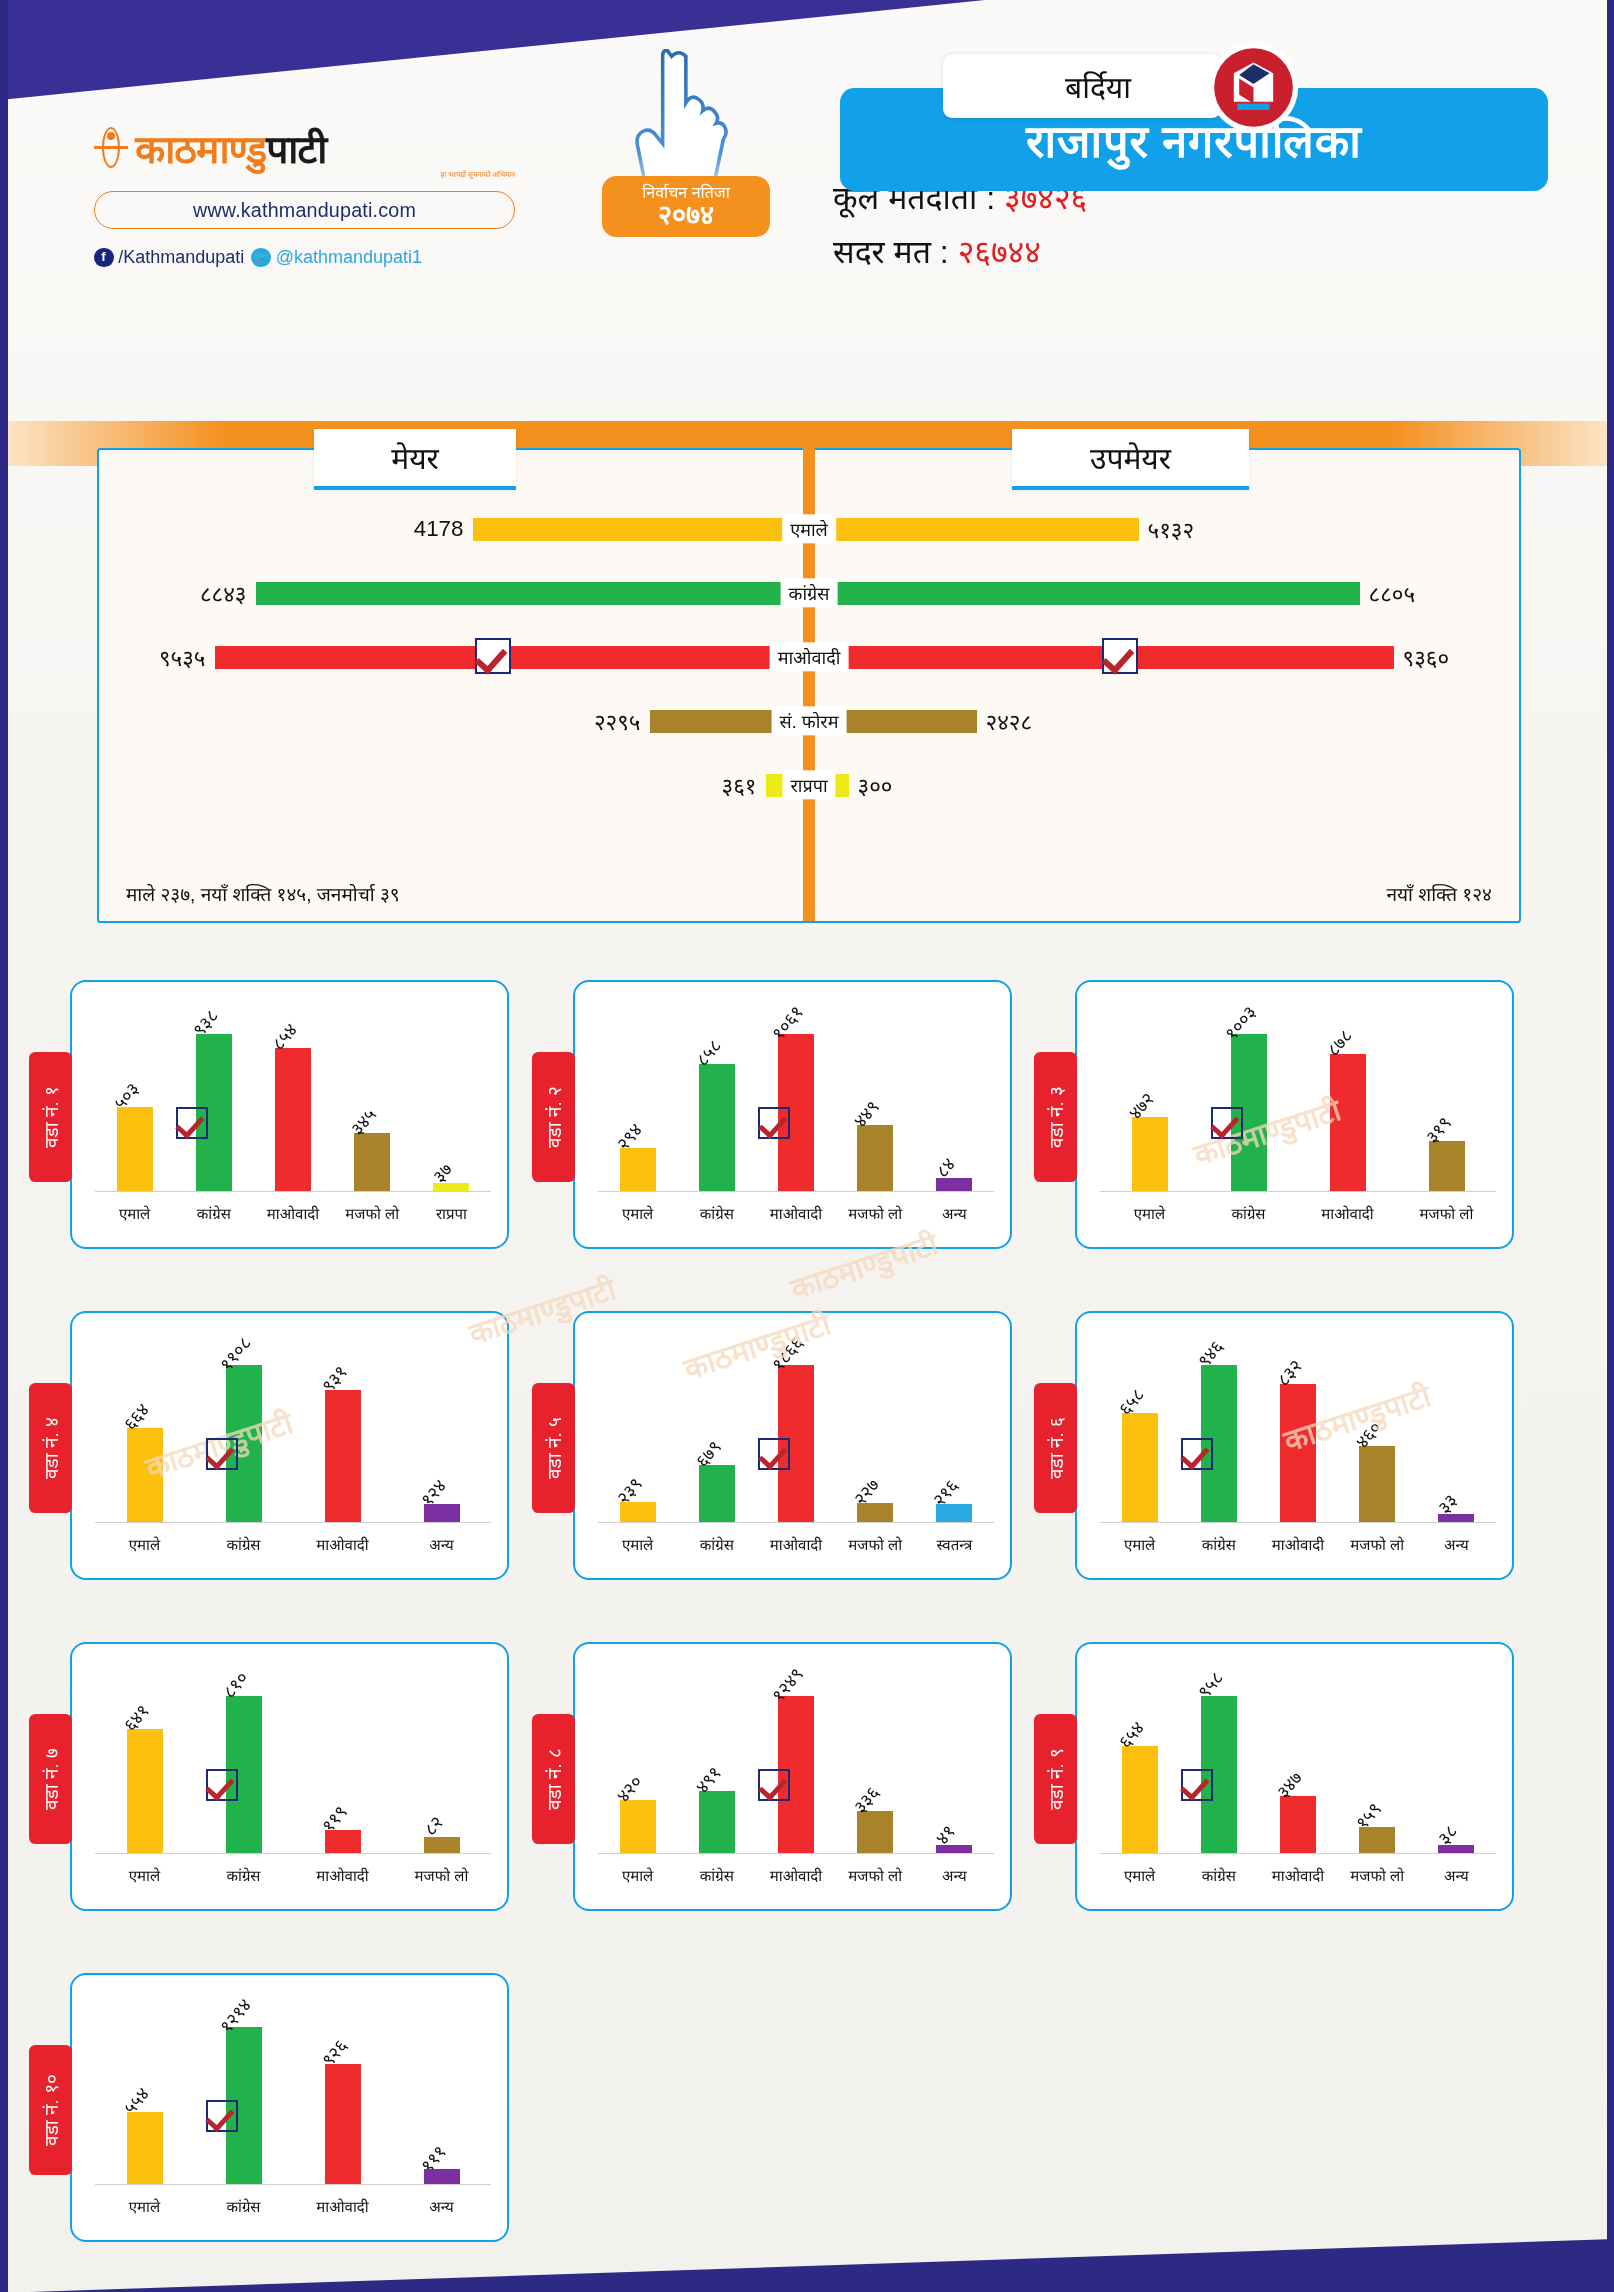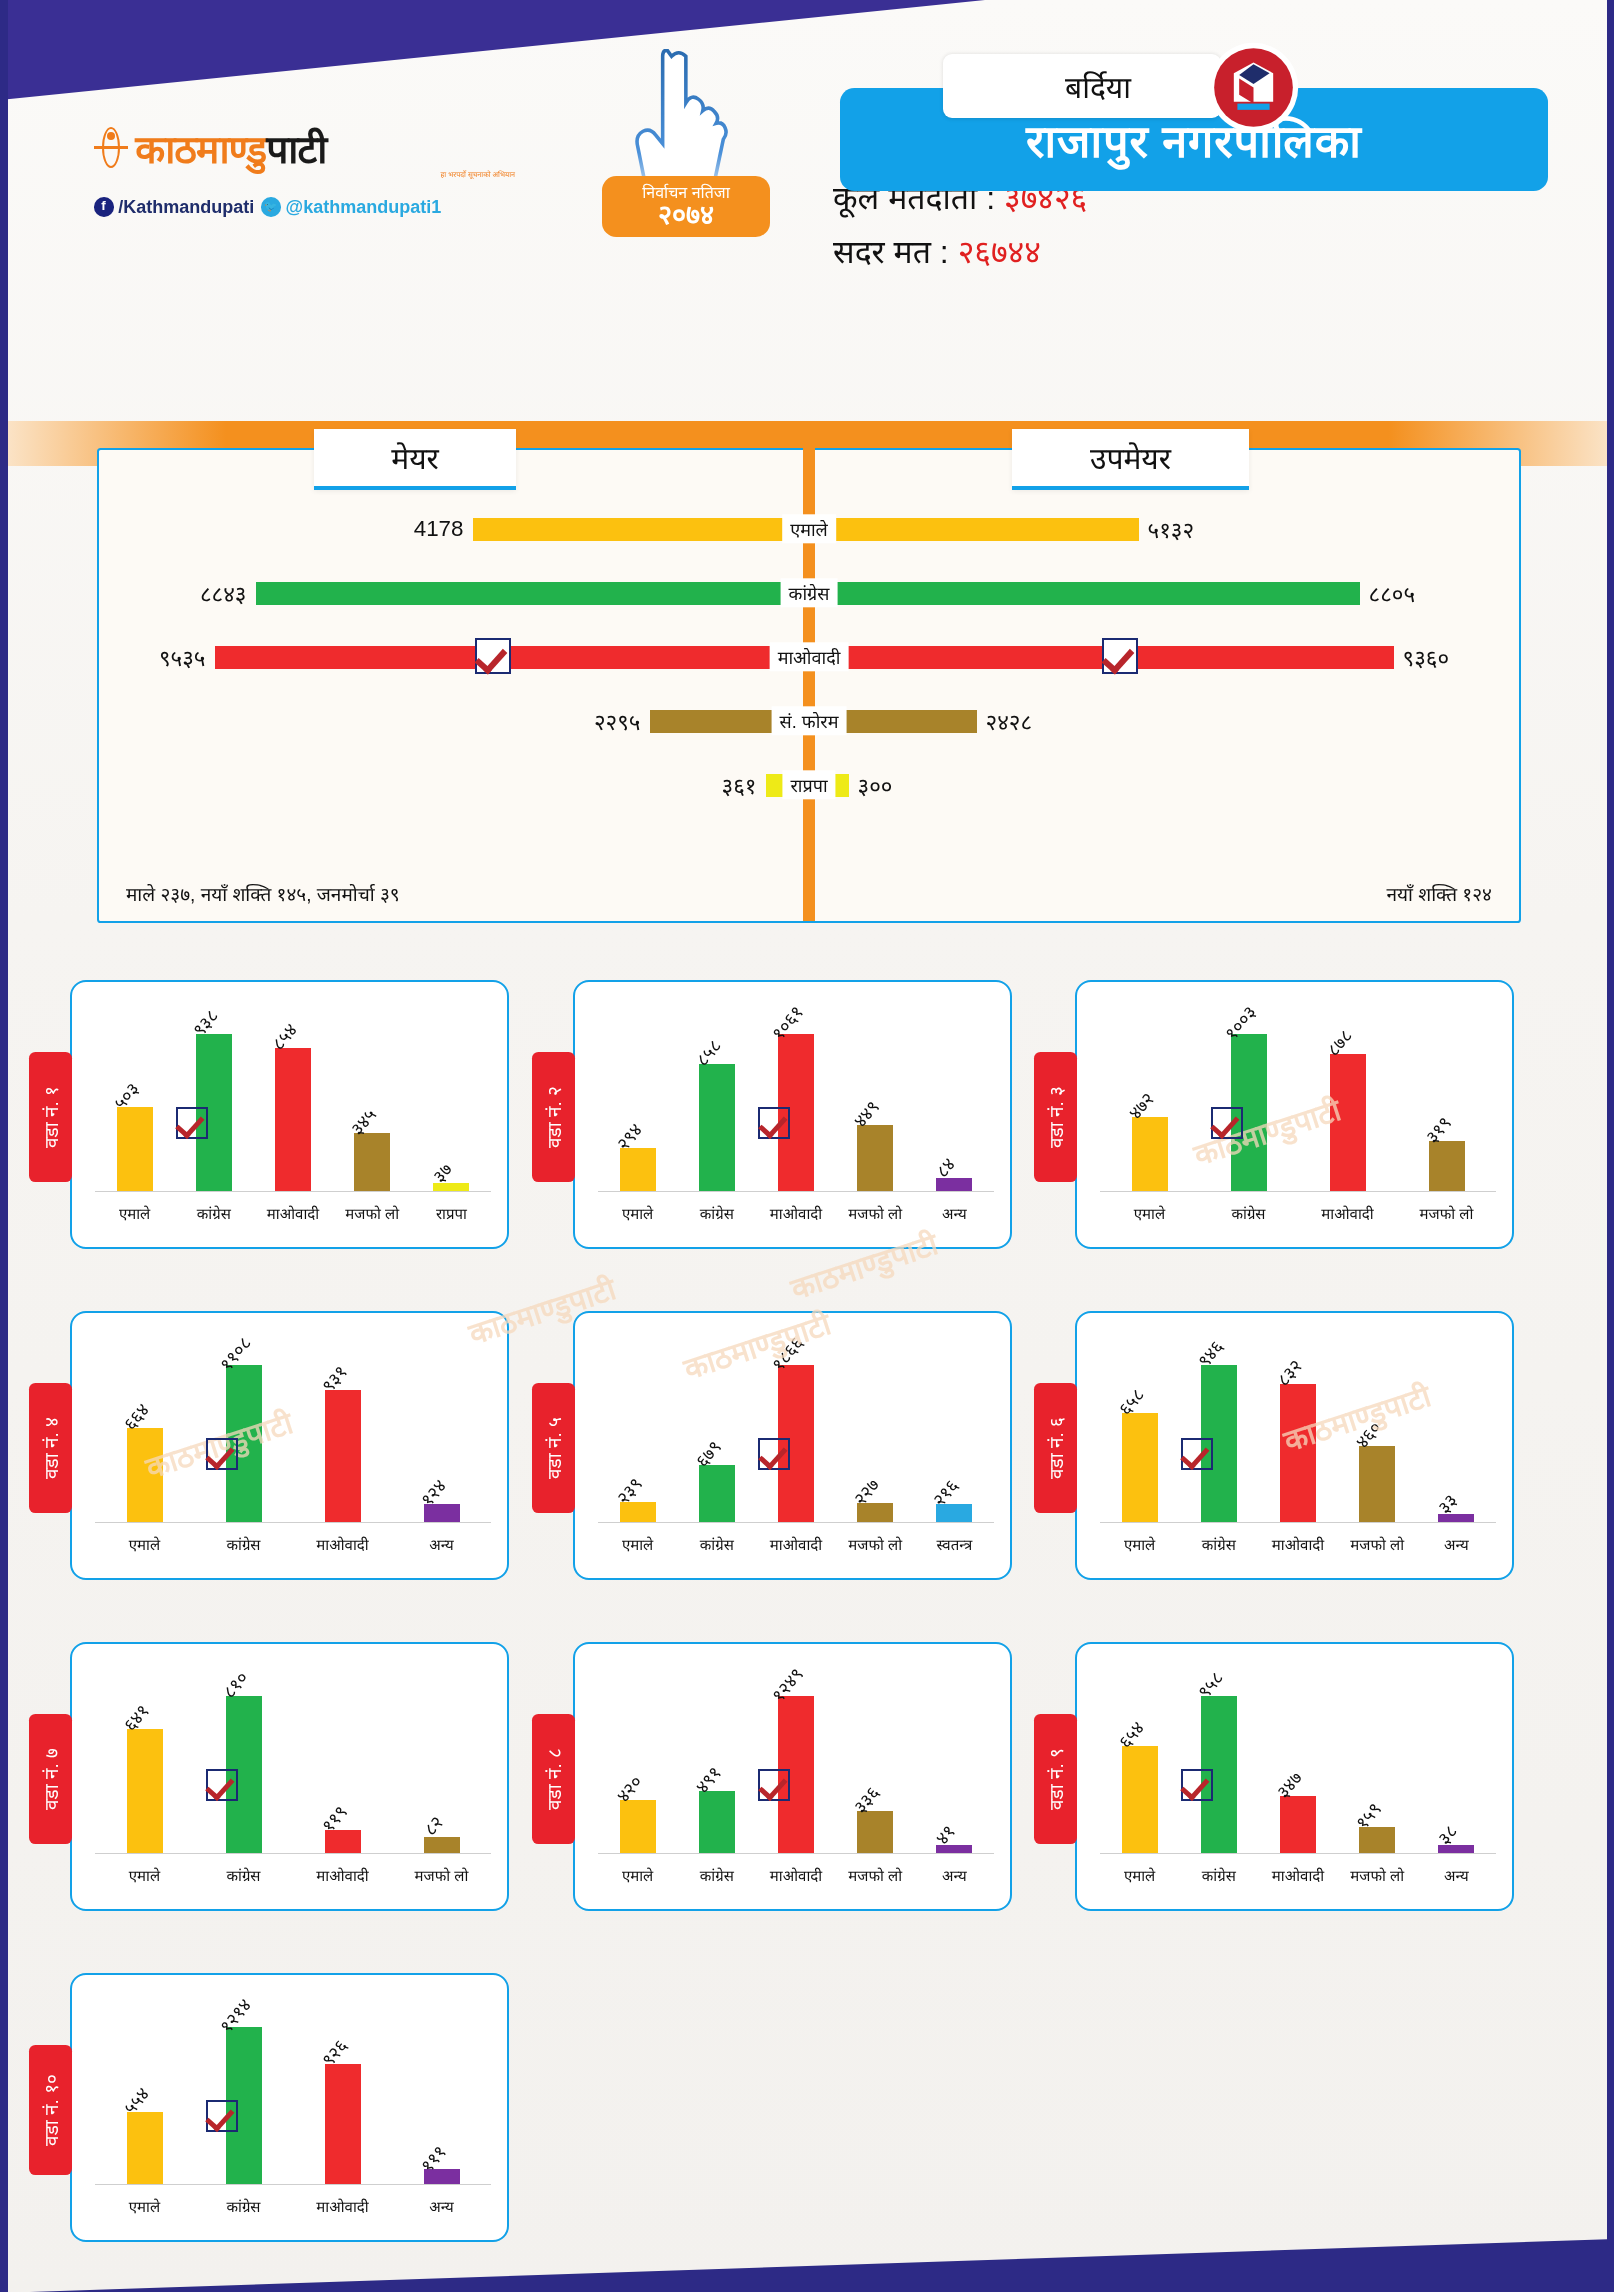--- a/index.html
+++ b/index.html
@@ -59,21 +59,21 @@
     height:38px; display:flex; align-items:center; justify-content:center;
     font-size:19.7px; color:#1f2d6b; letter-spacing:0.2px;
   }
   .socials { margin-top:18px; display:flex; align-items:center; gap:7.2px; font-size:18px; }
   .soc { display:flex; align-items:center; gap:4.5px; }
   .fb-icon, .tw-icon { width:19.7px; height:19.7px; border-radius:50%; display:inline-block; flex:none; position:relative; }
   .fb-icon { background:#1a237e; }
   .fb-icon::after { content:"f"; position:absolute; left:7.2px; top:0.9px; color:#fff; font-weight:bold; font-size:13.4px; }
   .tw-icon { background:#2aa9e0; }
   .tw-icon::after { content:"\1F426"; position:absolute; left:2.7px; top:2.7px; color:#fff; font-size:10.7px; }
-  .soc-label { color:#1f2d6b;font-weight:bold; }
+  .soc-label { color:#1f2d6b; }
   .soc-label.blue { color:#2aa9e0; }
 
   
   .finger {
     position:absolute; left:627px; top:49px; width:107px; height:152px;
   }
 
   
   .year-badge {
     position:absolute; left:602px; top:176px; width:168px; height:61px;
@@ -213,20 +213,21 @@
           <span class="ring"></span>
             <span class="bar"></span>
             <span class="dot"></span>
         </span>
         <span class="logo-text">
           <span class="o">काठमाण्डु</span><span class="k">पाटी</span>
         </span>
       </div>
       <div class="logo-tag">हा भरपर्दो सूचनाको अभियान</div>
 
+      <div class="url-pill">www.kathmandupati.com</div>
 
       <div class="socials">
         <span class="soc">
           <span class="fb-icon"></span>
           <span class="soc-label">/Kathmandupati</span>
         </span>
         <span class="soc">
           <span class="tw-icon"></span>
           <span class="soc-label blue">@kathmandupati1</span>
         </span>

